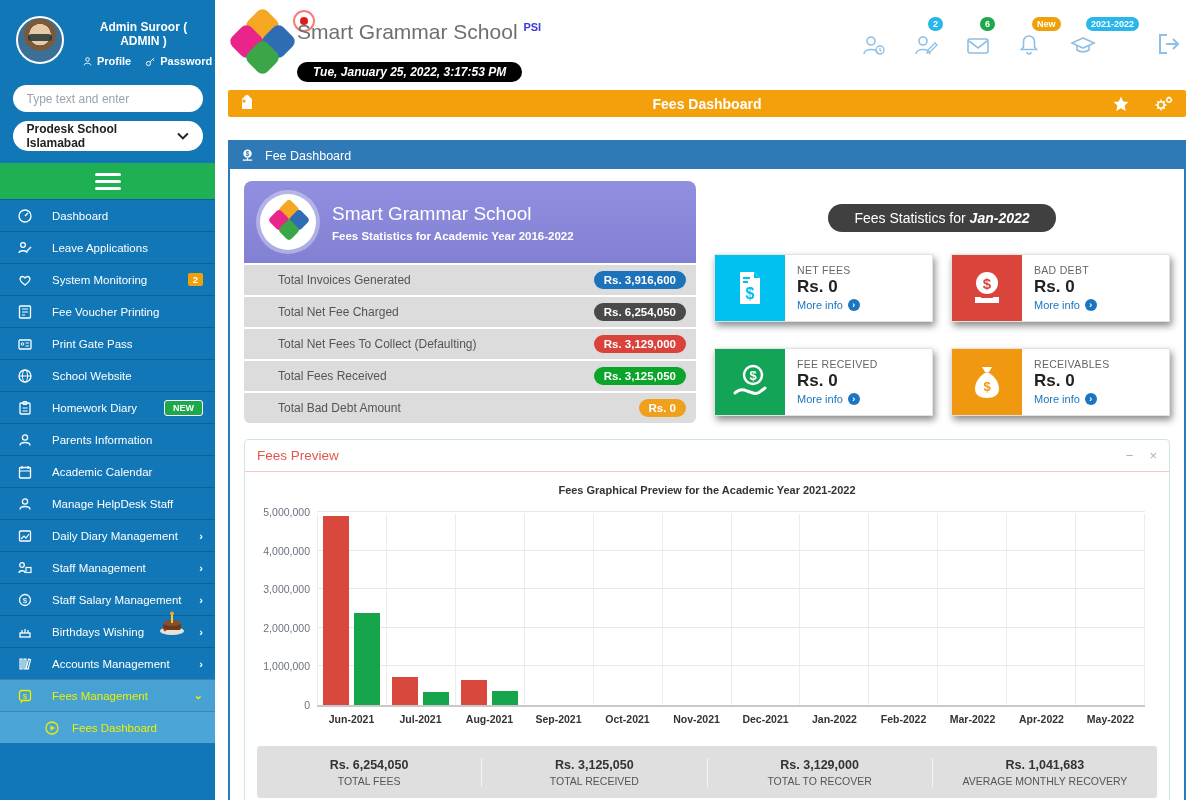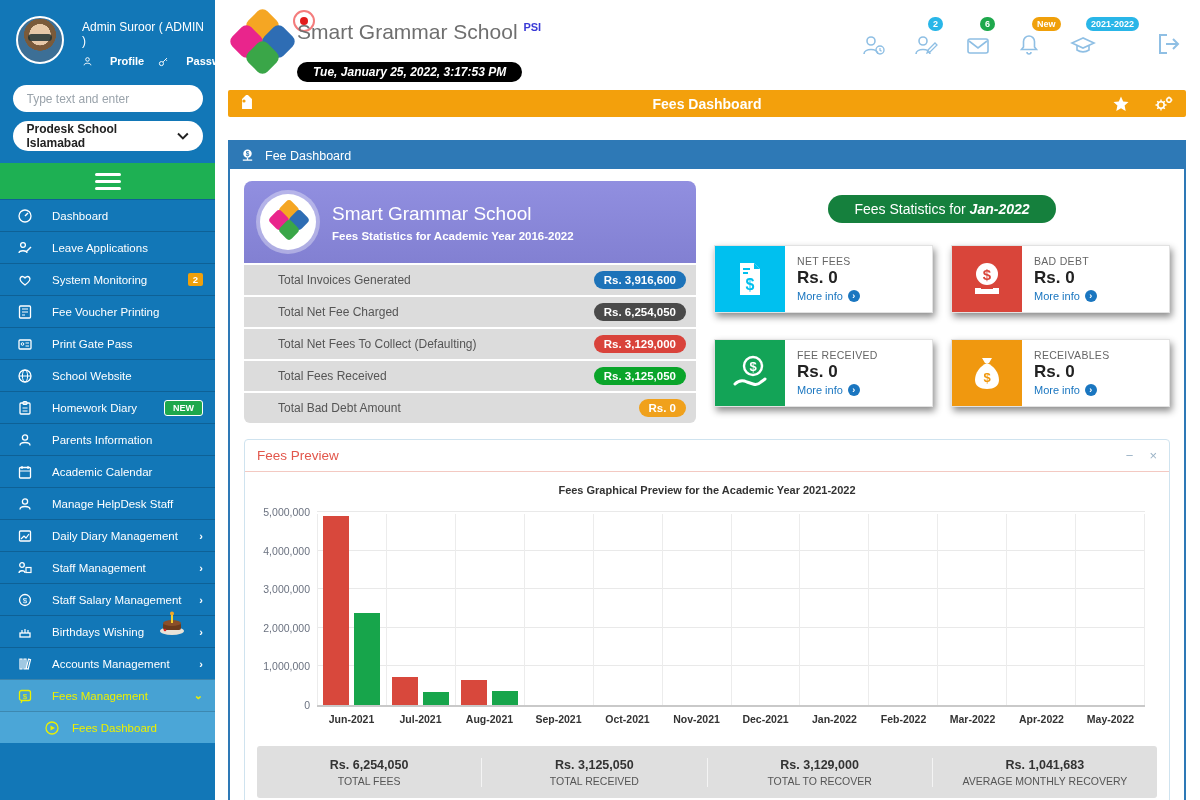--- a/index.html
+++ b/index.html
@@ -8,23 +8,23 @@
   .app { position:relative; width:1200px; height:800px; }
 
   
   .sidebar { position:absolute; left:0; top:0; width:215px; height:800px;
     background:#1277b7; color:#fff; overflow:hidden; }
   .profile { position:relative; padding:14px 10px 8px 10px; }
   .avatar { position:absolute; left:16px; top:16px; width:48px; height:48px; border-radius:50%;
     border:2px solid #fff; background:radial-gradient(circle at 50% 38%, #e8c9a8 0 30%, #7a5a3a 31% 45%, #3c6f96 46% 100%); }
   .avatar::after{ content:""; position:absolute; left:10px; top:16px; width:24px; height:7px;
     border-radius:4px; background:#233; opacity:.85; }
-  .pname { margin-left:72px; font-size:12px; font-weight:normal; padding-top:6px; }
+  .pname { margin-left:72px; font-size:12px; font-weight:bold; padding-top:6px;text-align:center; }
   .plinks { margin-left:72px; font-size:11px; margin-top:7px; display:flex; gap:14px; }
-  .plinks span { display:flex; align-items:flex-end; gap:17px; cursor:pointer; }
+  .plinks span { display:flex; align-items:flex-end; gap:4px; cursor:pointer; }
   .search-pill { display:block; width:190px; margin:10px auto 0; height:27px; border:none;
     border-radius:14px; padding:0 14px; font-size:12px; color:#333; outline:none; }
   .search-pill::placeholder { color:#9aa3ab; }
   .school-pill { width:190px; margin:9px auto 0; height:30px; background:#fff; border-radius:15px;
     color:#222; font-size:12px; font-weight:bold; display:flex; align-items:center;
     justify-content:space-between; padding:0 14px; cursor:pointer; }
   .green-bar { margin-top:12px; height:36px; background:#1eb053; display:flex;
     align-items:center; justify-content:center; cursor:pointer; }
   .hamburger { width:26px; height:17px; display:flex; flex-direction:column; justify-content:space-between; }
   .hamburger i { display:block; height:3px; background:#fff; border-radius:2px; }
@@ -102,21 +102,21 @@
   .stat-rows { margin-top:2px; }
   .stat-row { background:#dcdcdc; height:30px; margin-top:2px; display:flex; align-items:center;
     justify-content:space-between; padding:0 10px 0 14px; }
   .stat-row:last-child { border-radius:0 0 6px 6px; }
   .stat-row .rl { font-size:12px; color:#555;margin-left:20px; }
   .pill { color:#fff; font-size:11.5px; font-weight:bold; padding:3px 10px; border-radius:10px; }
   .pill.blue { background:#1d73b9; } .pill.dark { background:#4a4a4a; }
   .pill.red { background:#d9433b; } .pill.green { background:#0aa52a; } .pill.orange { background:#f0a11c; }
 
   .month-pill-wrap { display:flex; justify-content:center; margin:14px 0 22px; }
-  .month-pill { background:#15803d; color:#fff; font-size:14px; padding:6px 26px; border-radius:16px; }
+  .month-pill { background:#404040; color:#fff; font-size:14px; padding:6px 26px; border-radius:16px;margin-top:9px; }
   .month-pill b { font-style:italic; }
 
   .cards { display:grid; grid-template-columns:1fr 1fr; gap:26px 18px; }
   .icard { background:#fff; height:68px; display:flex; box-shadow:2px 4px 7px rgba(0,0,0,.45);
     border:1px solid #e2e2e2; }
   .icard .iblk { width:70px; flex:none; display:flex; align-items:center; justify-content:center; }
   .iblk.cyan { background:#00c0ef; } .iblk.red { background:#d9453a; }
   .iblk.green { background:#13a457; } .iblk.orange { background:#f0980f; }
   .icard .info { padding:9px 0 0 12px; }
   .icard .clabel { font-size:10.5px; color:#666; letter-spacing:.3px; }

